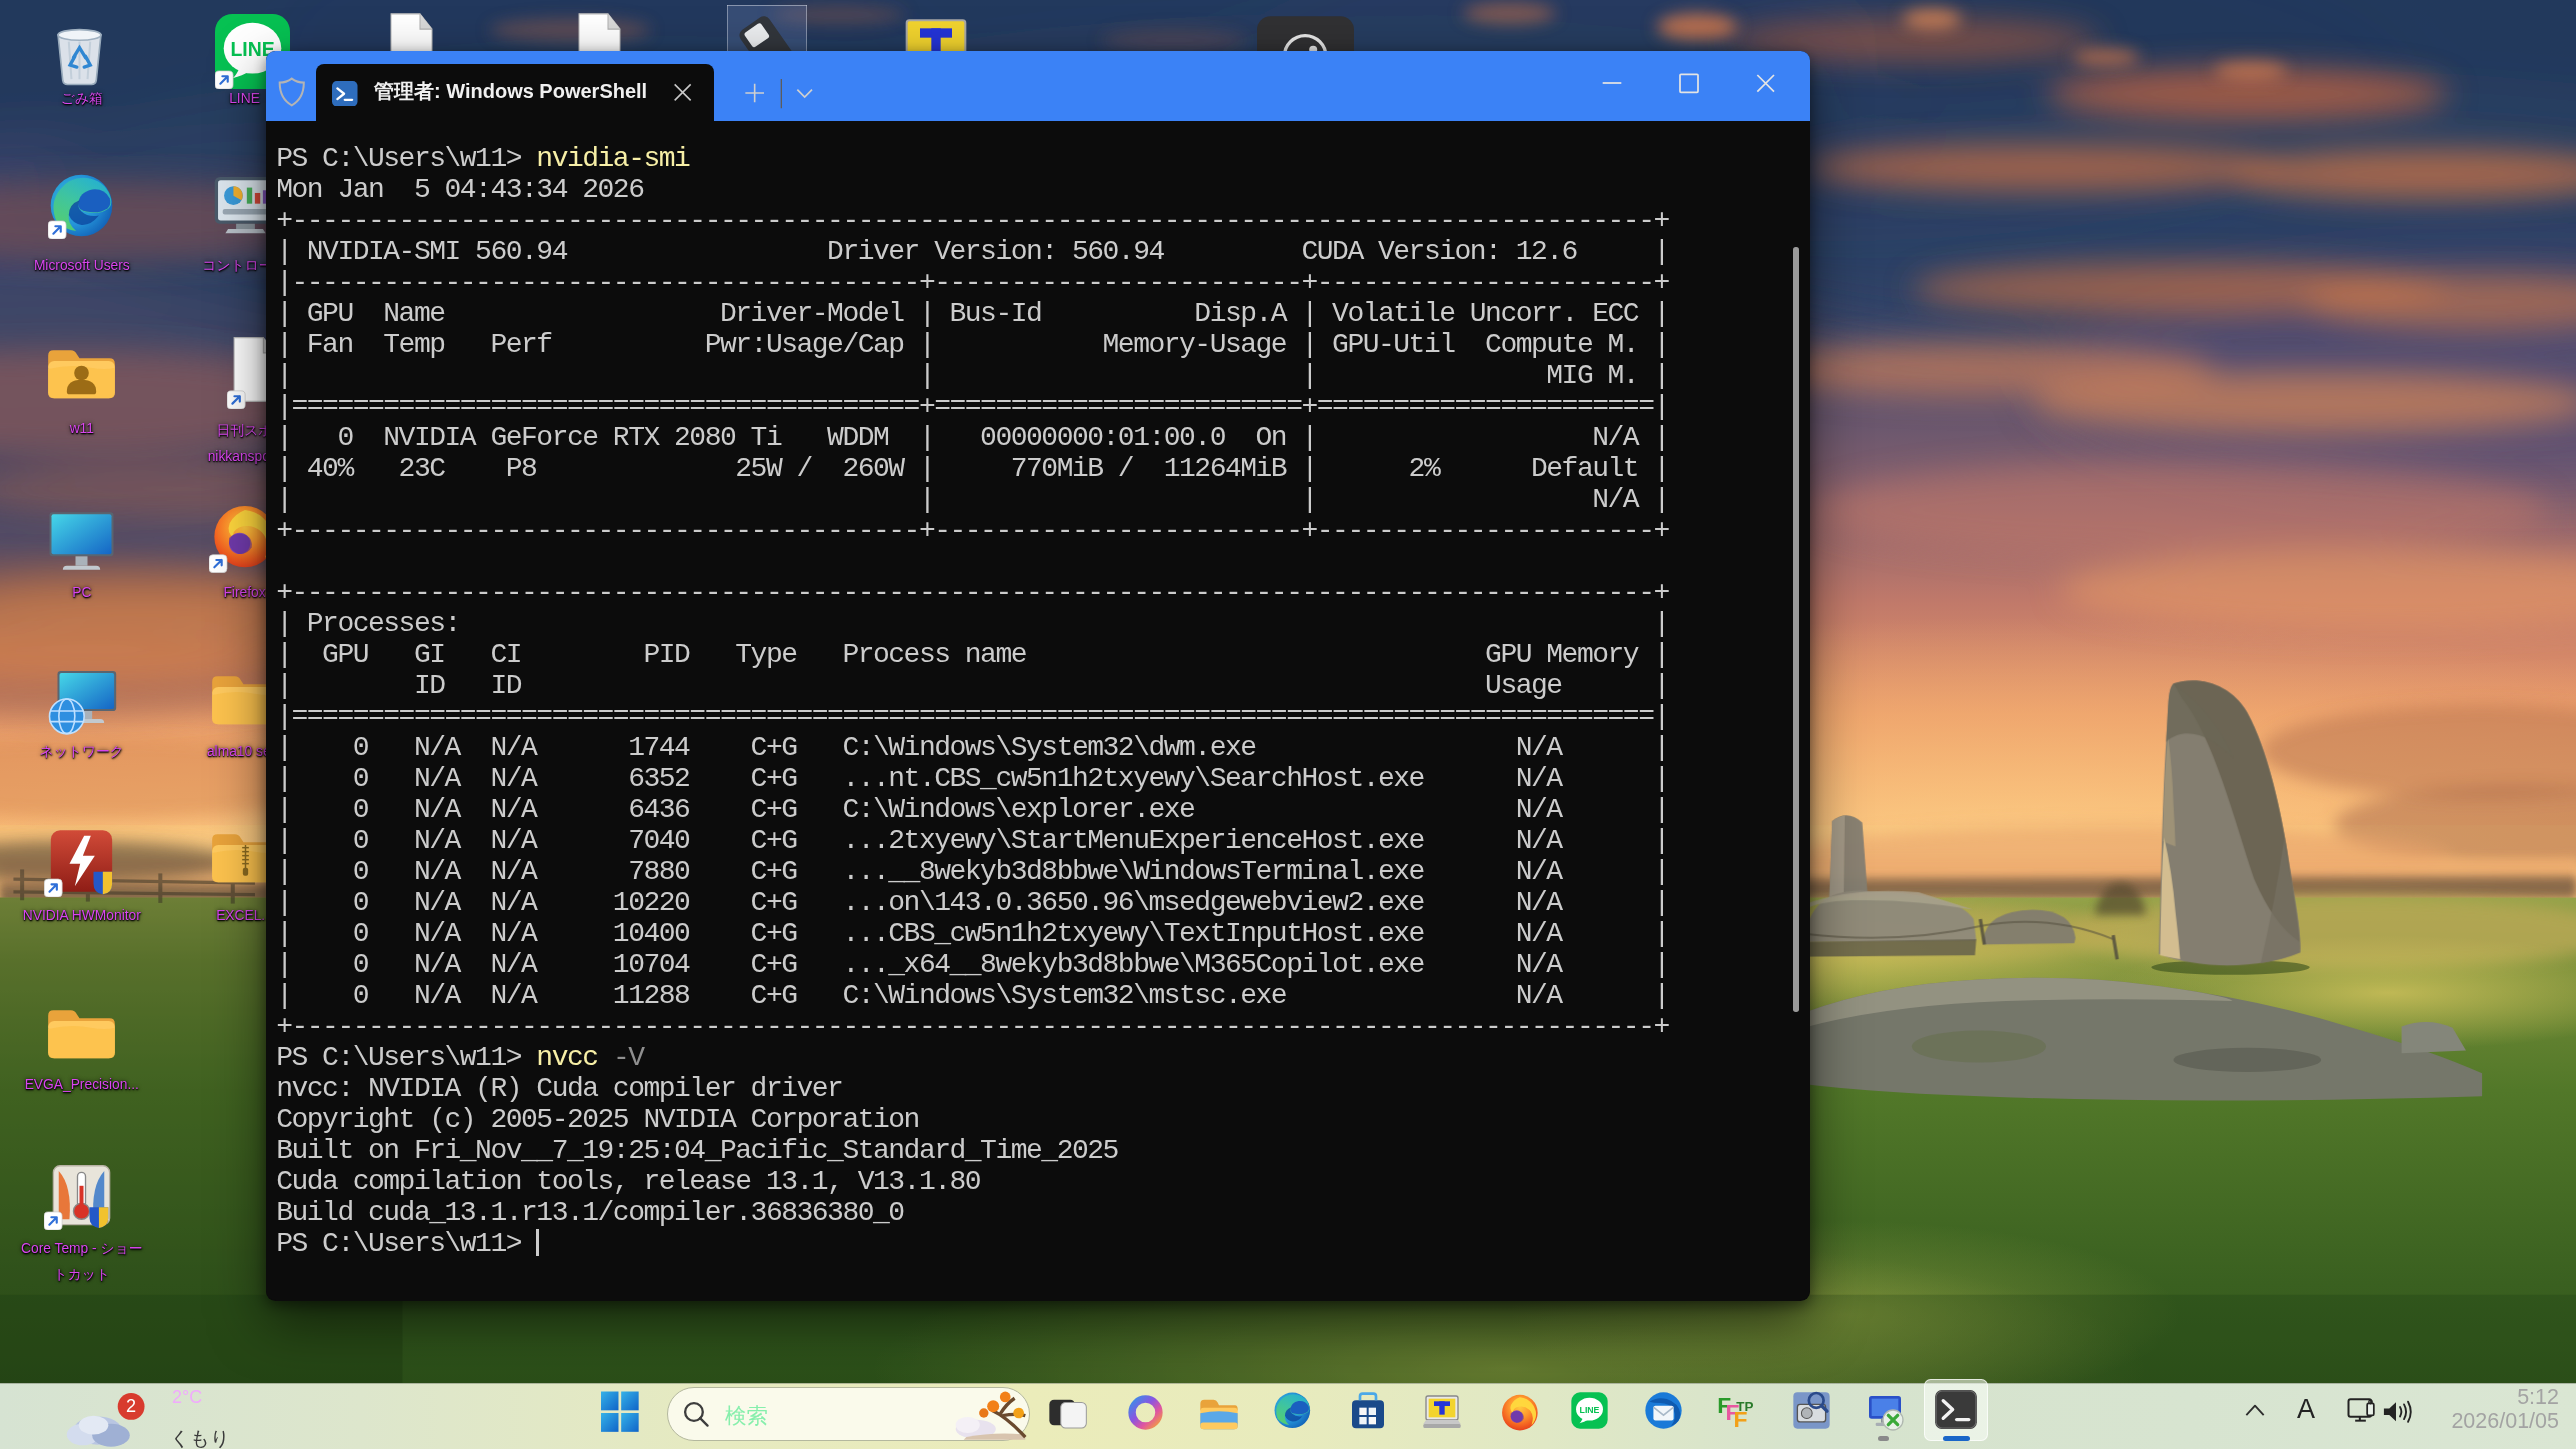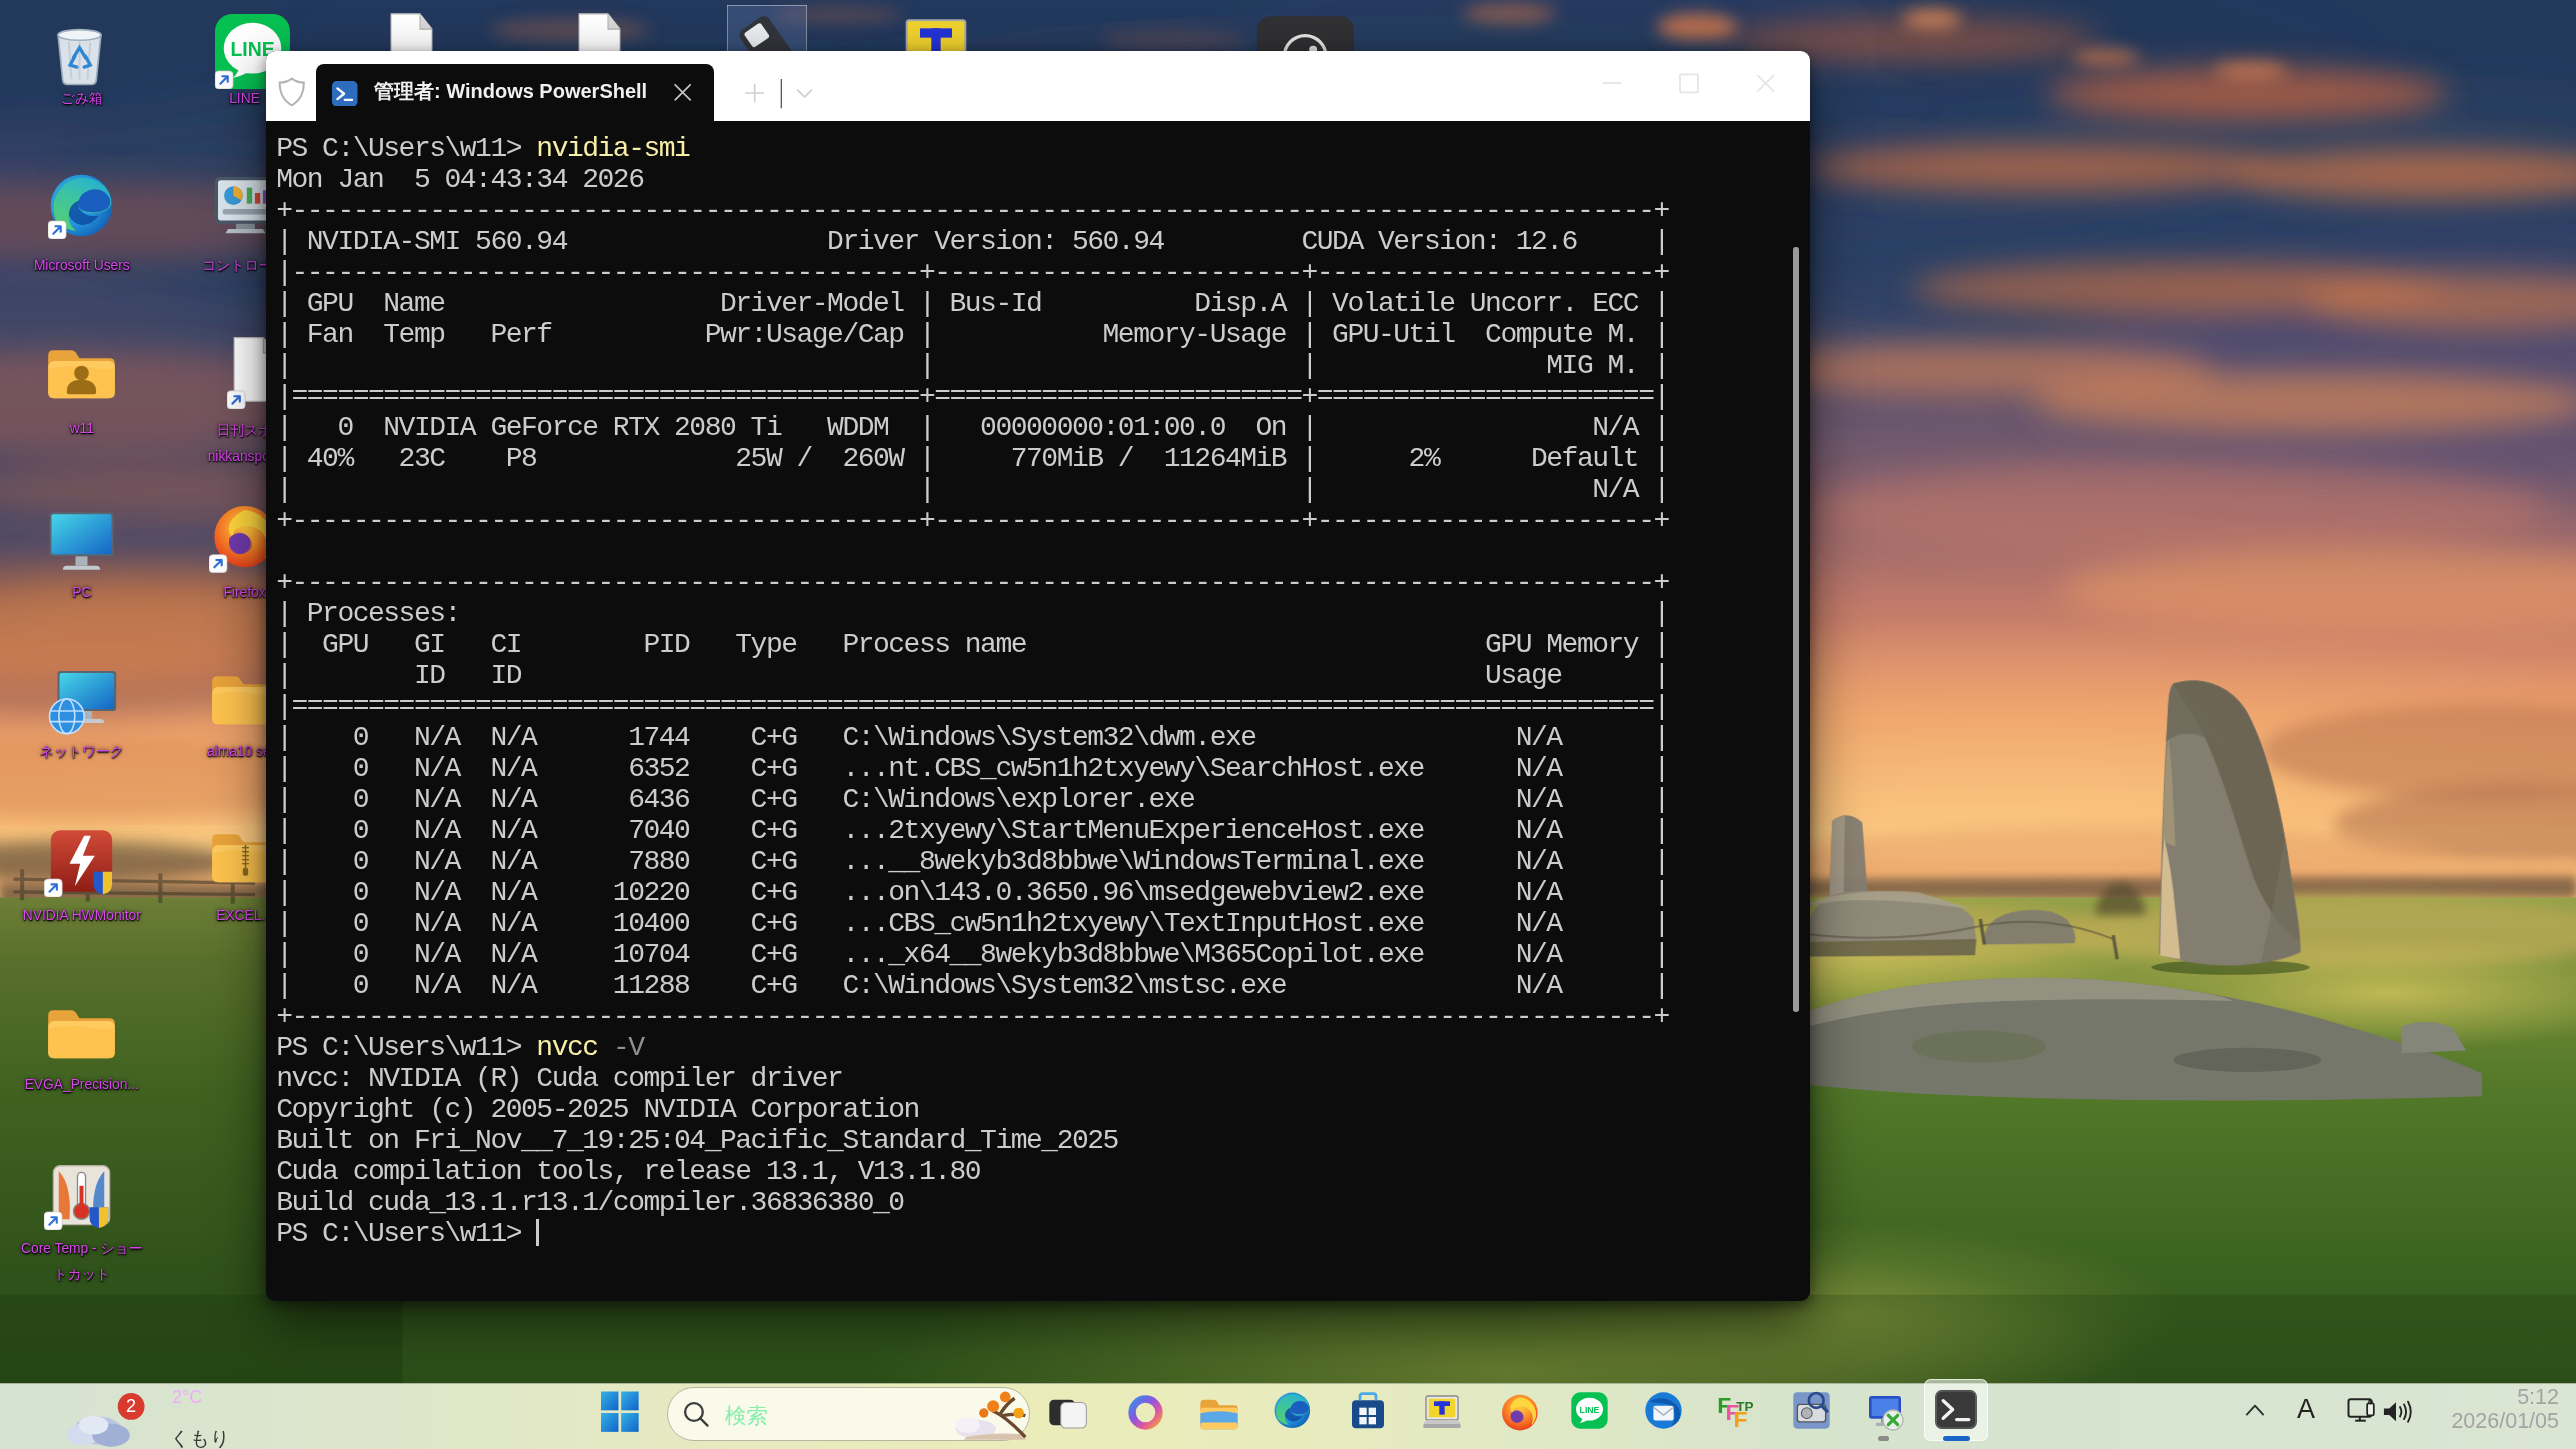--- a/index.html
+++ b/index.html
@@ -1,24 +1,24 @@
 <!DOCTYPE html>
 <html style="font-size:10.7px"><head><meta charset="utf-8"><style>
 *{margin:0;padding:0;box-sizing:border-box}
 html,body{width:2576px;height:1449px;overflow:hidden;background:#000}
 #screen{position:relative;width:2576px;height:1449px;overflow:hidden;font-family:"Liberation Sans",sans-serif}
 .abs{position:absolute}
 .ilabel{position:absolute;z-index:1;color:#d946ef;font-size:13.8px;line-height:25.5px;text-align:center;
  text-shadow:0 0.7px 1.3px rgba(0,0,0,.95),0 0 4px rgba(0,0,0,.8),0.7px 0.7px 2px rgba(0,0,0,.9)}
 #win{position:absolute;left:266px;top:51px;width:1544px;height:1250px;z-index:2;border-radius:9.4px;
  box-shadow:0 20px 54px rgba(0,0,0,.55),0 4px 13.4px rgba(0,0,0,.45);background:#0c0c0c}
-#titlebar{position:absolute;left:0;top:0;width:100%;height:70px;background:#ffffff;border-radius:9.4px 9.4px 0 0}
+#titlebar{position:absolute;left:0;top:0;width:100%;height:70px;background:#3b82f6;border-radius:9.4px 9.4px 0 0}
 #tab{position:absolute;left:50px;top:12.7px;width:398px;height:58px;background:#0c0c0c;border-radius:8px 8px 0 0}
 #tcontent{position:absolute;left:0;top:70px;width:100%;height:1179px;background:#0c0c0c;border-radius:0 0 9.4px 9.4px}
-#term{position:absolute;left:10.2px;top:82px;font-family:"Liberation Mono",monospace;font-size:28px;
+#term{position:absolute;left:10.2px;top:92px;font-family:"Liberation Mono",monospace;font-size:28px;
  letter-spacing:-1.5px;line-height:31px;color:#cccccc;white-space:pre}
 #term .y{color:#f7efa6}
 #term .g{color:#8f8f8f}
 #tbar{position:absolute;left:0;top:1383px;width:2576px;height:66px;z-index:3;
  background:linear-gradient(90deg,#d6e3d2 0%,#dde6cc 14%,#e6eac0 28%,#ebecba 40%,#e8ebbd 50%,#e0e8c5 60%,#d6e3cd 70%,#d7e4d0 85%,#dae6d3 100%);
  border-top:1.3px solid rgba(130,140,120,.55)}
 
 #cursor{display:inline-block;width:2.3px;height:27px;background:#cccccc;vertical-align:-5.4px}
 </style></head><body>
 <div id="screen">

